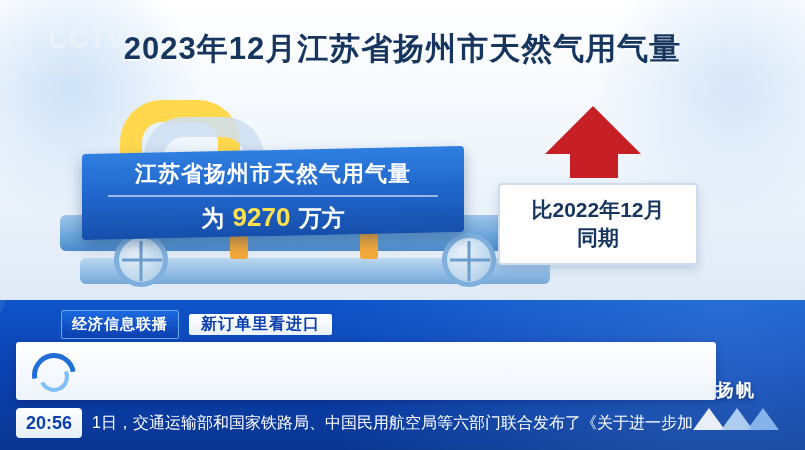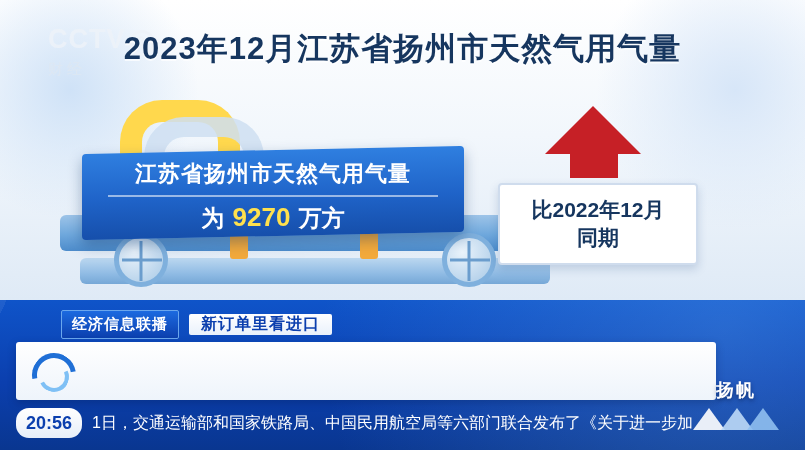--- a/index.html
+++ b/index.html
@@ -106,21 +106,21 @@
     border-radius:3px;display:flex;align-items:center;box-shadow:0 3px 8px rgba(0,20,60,.25);
   }
   .swoosh{width:56px;height:44px;margin-left:8px;position:relative;flex:0 0 auto;}
   .swoosh .c1{position:absolute;left:8px;top:4px;width:34px;height:34px;border-radius:50%;
     border:5px solid #1f6fd6;border-right-color:transparent;border-bottom-color:transparent;transform:rotate(35deg);}
   .swoosh .c2{position:absolute;left:15px;top:13px;width:22px;height:22px;border-radius:50%;
     border:4px solid #7fc0f5;border-left-color:transparent;border-top-color:transparent;transform:rotate(20deg);}
   .news-title{font-size:23px;font-weight:bold;color:#1a58b8;letter-spacing:1px;padding-left:6px;}
 
   .clock{position:absolute;left:16px;top:108px;width:66px;height:30px;
-    background:linear-gradient(180deg,#ffffff,#e7eef8);border-radius:13px;
+    background:linear-gradient(180deg,#ffffff,#e7eef8);border-radius:4px;
     display:flex;align-items:center;justify-content:center;
     color:#0b3fae;font-size:18px;font-weight:bold;font-family:"Liberation Sans",sans-serif;}
   .ticker{position:absolute;left:92px;top:110px;width:600px;height:26px;overflow:hidden;
     color:#ffffff;font-size:16px;line-height:26px;white-space:nowrap;}
 
   .logo-yf{position:absolute;right:14px;top:78px;width:110px;height:64px;text-align:center;}
   .logo-yf .txt{font-size:18px;font-weight:bold;color:#ffffff;letter-spacing:2px;
     text-shadow:0 2px 4px rgba(0,20,60,.5);}
   .logo-yf .wave{margin-top:2px;height:26px;position:relative;}
   .logo-yf .wave span{position:absolute;bottom:0;width:0;height:0;

